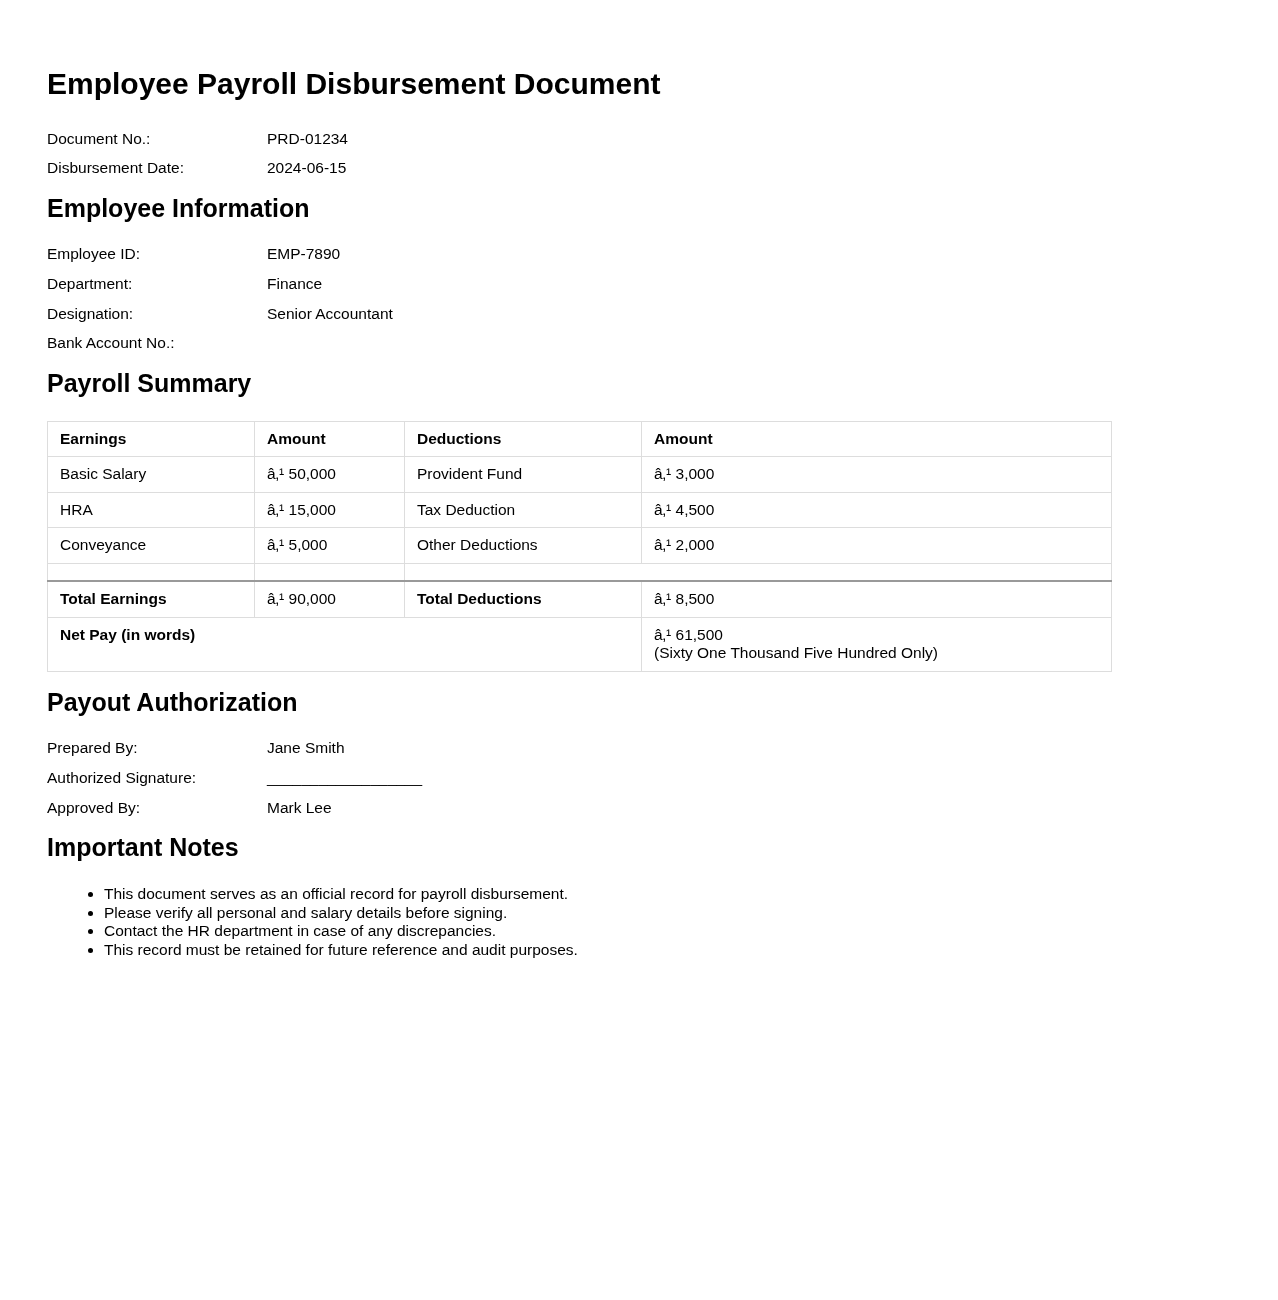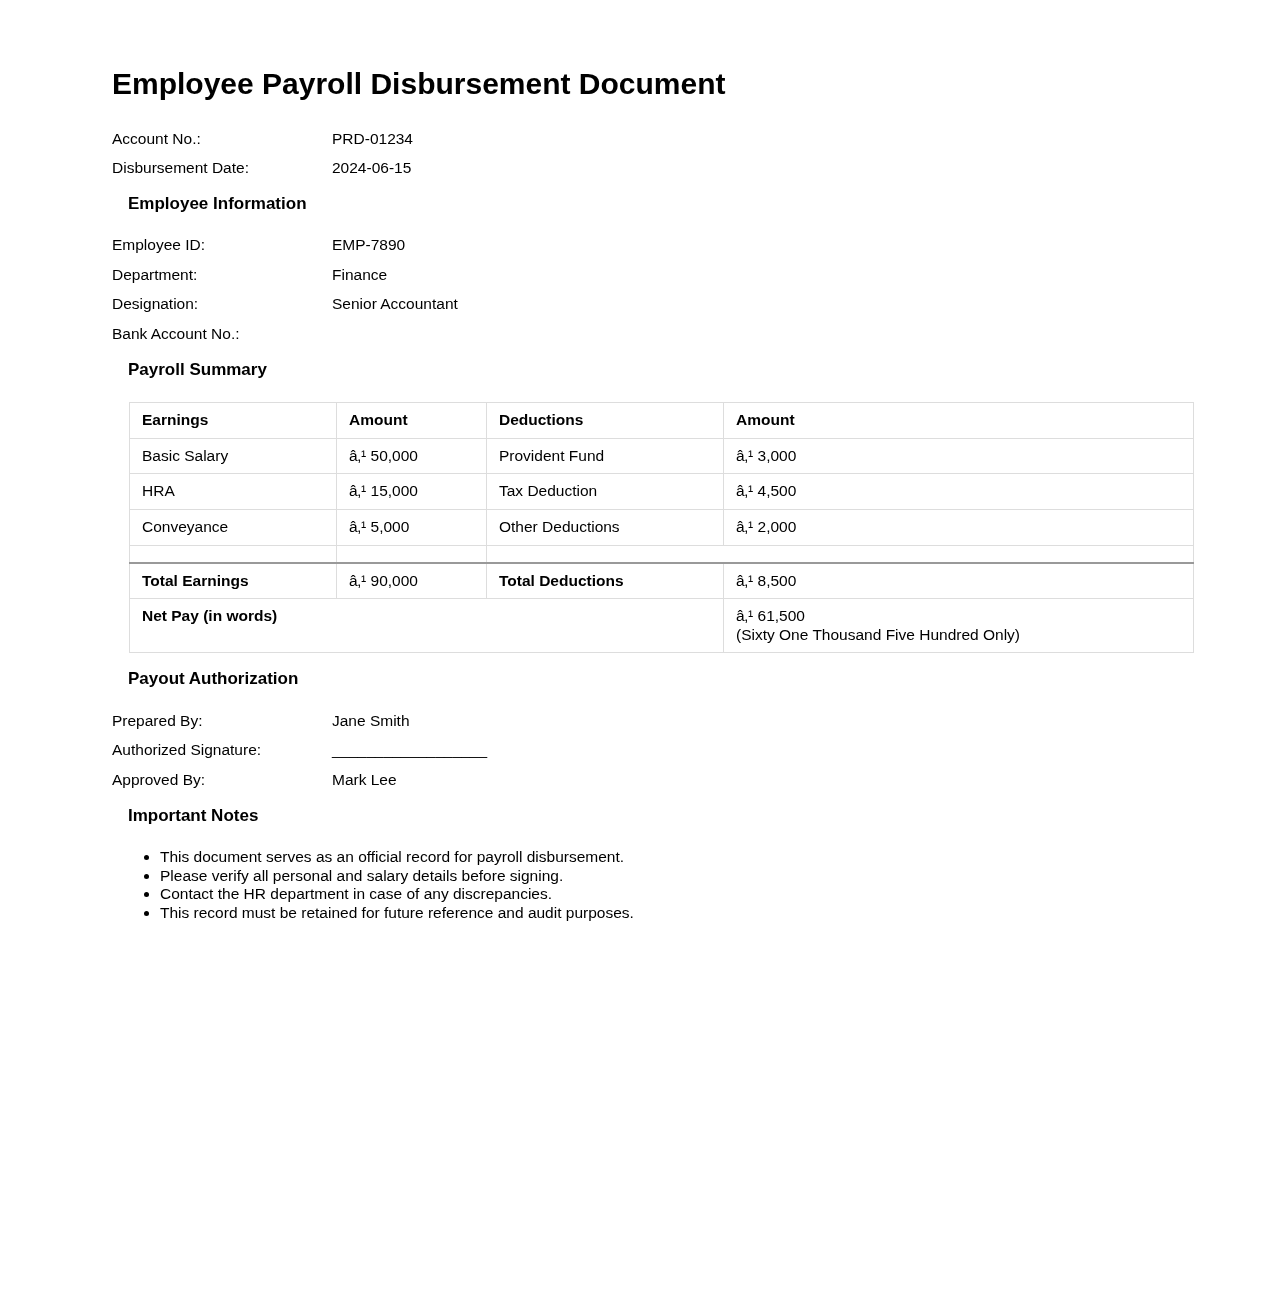--- a/index.html
+++ b/index.html
@@ -13,88 +13,88 @@
   body{
     font-family:"Liberation Sans", sans-serif;
     font-size:15.5px;
     color:var(--text);
     line-height:1.2;
   }
   .page{
     width:1278px;
     height:1037px;
     background:var(--bg);
-    padding:67px 106px 0 112px;
+    padding:67px 106px 0 47px;
     overflow:hidden;
   }
   h1{
     font-size:30px;
     line-height:1.15;
     margin:0 0 28px 0;
     font-weight:bold;
   }
   h2{
-    font-size:17px;
+    font-size:25px;
     line-height:1.15;
-    margin:16px 0 23px 16px;
+    margin:16px 0 23px 0;
     font-weight:bold;
   }
   .kv-row{
     display:flex;
     margin-bottom:11px;
   }
   .kv-label{
     width:220px;
     flex:0 0 220px;
   }
   .kv-value{
     flex:1;
   }
   table.payroll{
     border-collapse:collapse;
     table-layout:fixed;
     width:1064px;
-    margin:0 0 10px 17px;
+    margin:0 0 10px 0;
   }
   table.payroll th,
   table.payroll td{
     border:1px solid var(--border);
     padding:8px 12px;
     text-align:left;
     vertical-align:top;
     font-size:15.5px;
   }
   table.payroll th{font-weight:bold;}
   tr.total-row td{
     border-top:2px solid var(--total-border);
   }
   .bold{font-weight:bold;}
   .sig-line{
     letter-spacing:0;
     white-space:pre;
   }
   ul.notes{
-    margin:8px;
+    margin:17px;
     padding:0 0 0 40px;
   }
   ul.notes li{
     margin:0;
     padding:0;
   }
 </style>
 </head>
 <body>
 
 <div class="page">
 
   <h1>Employee Payroll Disbursement Document</h1>
 
   <div>
     <div class="kv-row">
-      <span class="kv-label">Account No.:</span>
+      <span class="kv-label">Document No.:</span>
       <span class="kv-value">PRD-01234</span>
     </div>
     <div class="kv-row">
       <span class="kv-label">Disbursement Date:</span>
       <span class="kv-value">2024-06-15</span>
     </div>
   </div>
 
   <h2>Employee Information</h2>
 

